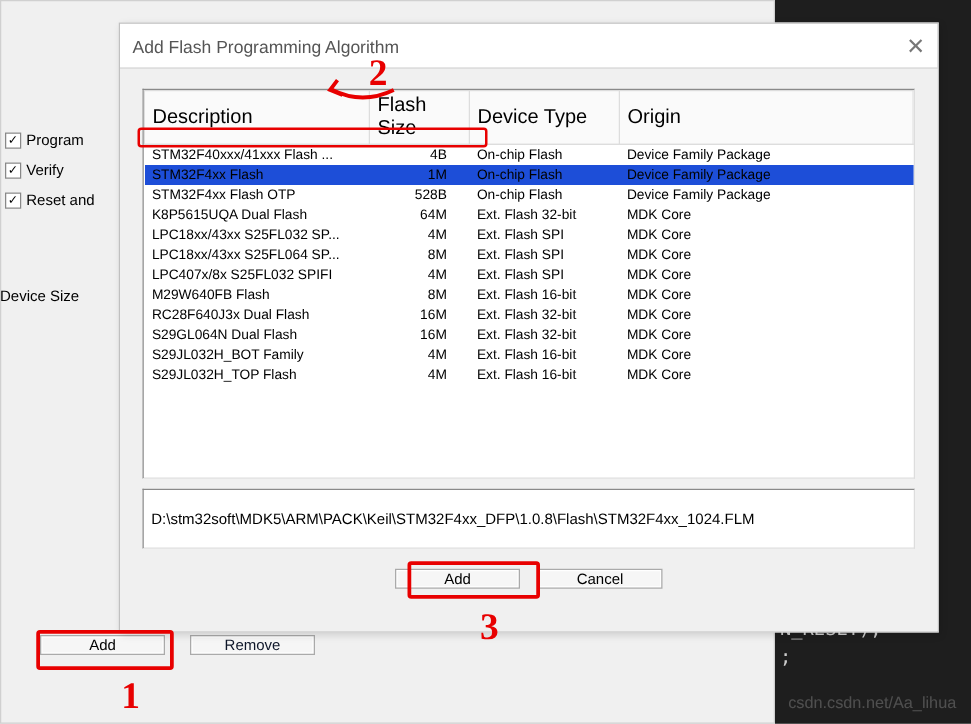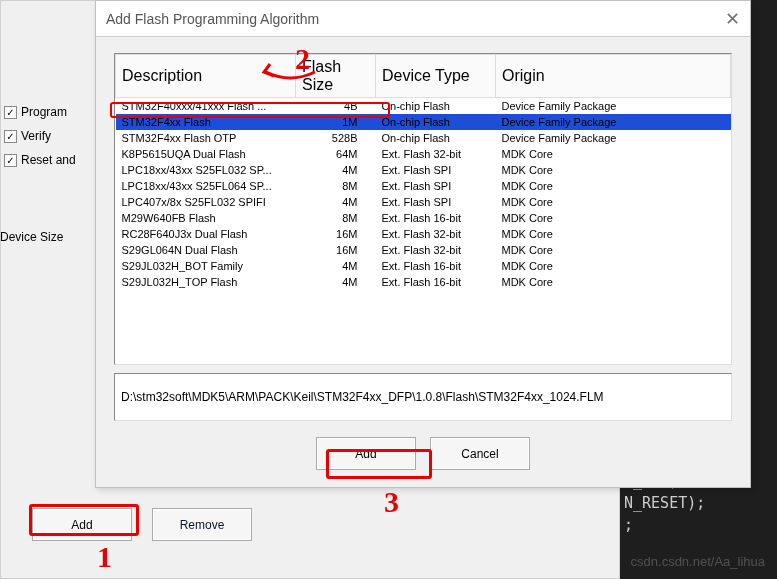--- a/index.html
+++ b/index.html
@@ -36,21 +36,21 @@
   .watermark {
     position: absolute;
     bottom: 10px; right: 12px;
     color: rgba(255,255,255,0.22);
     font-family: sans-serif;
     font-size: 13px;
   }
   
   .dialog {
     position: absolute;
-    left: 95px; top: 0;
+    left: 95px; top: 18px;
     width: 656px;
     height: 488px;
     background: #ffffff;
     border: 1px solid #c0c0c0;
     box-shadow: 2px 2px 6px rgba(0,0,0,0.15);
   }
   .titlebar {
     height: 36px;
     display: flex;
     align-items: center;
@@ -97,21 +97,21 @@
     font-size: 12px;
   }
   .btnrow {
     display: flex;
     justify-content: center;
     gap: 14px;
     margin-top: 16px;
   }
   .btn, .btn-bg {
     min-width: 100px;
-    height: 33px;
+    height: 16px;
     background: #f6f6f6;
     border: 1px solid #aaa;
     font-size: 12px;
     cursor: pointer;
     display: inline-flex;
     align-items: center;
     justify-content: center;
     box-shadow: inset 0 0 0 1px #fff;
   }
   .btn-disabled { color: #0f172a; }

